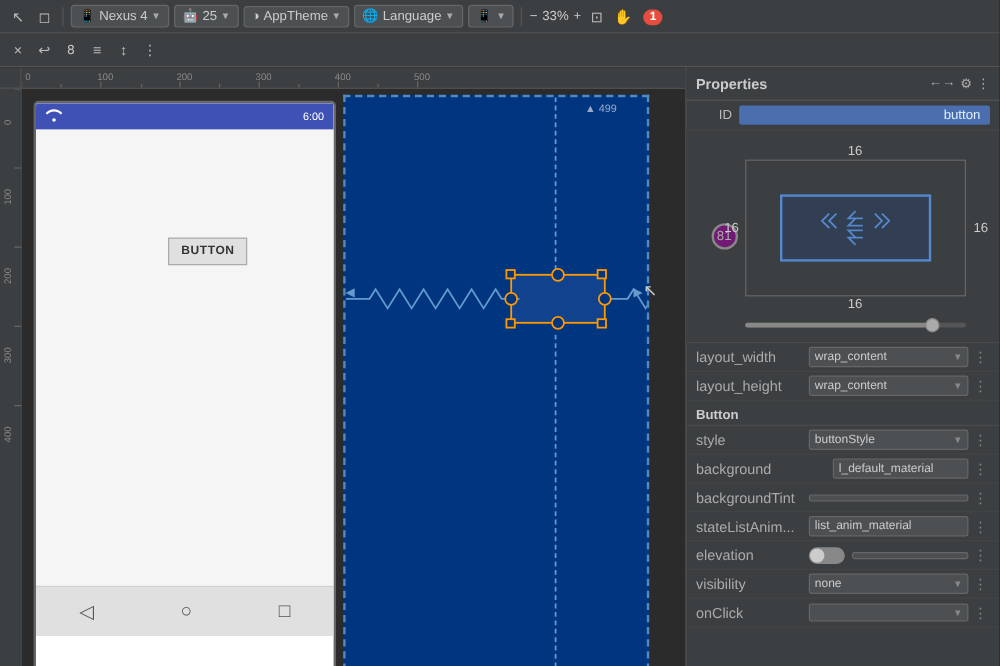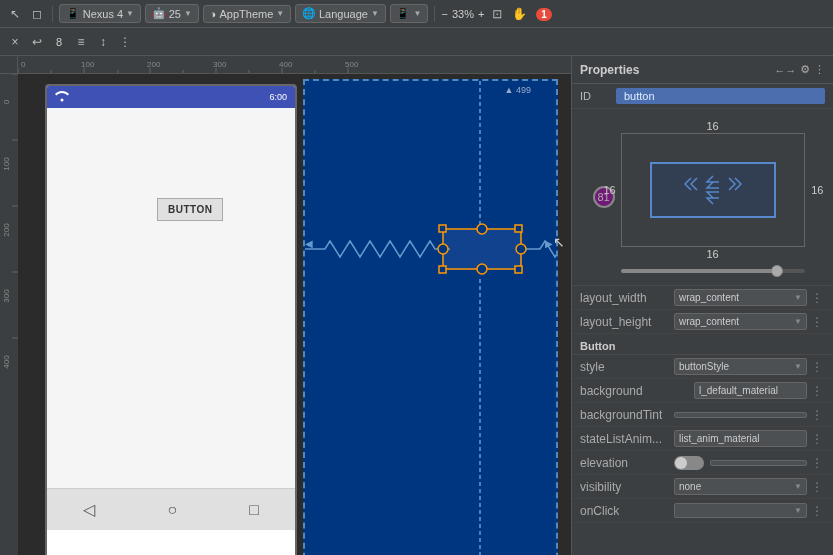--- a/index.html
+++ b/index.html
@@ -112,21 +112,20 @@
       background: #3c3f41;
       border-right: 1px solid #555;
       flex-shrink: 0;
       position: relative;
     }
 
     .canvas-content {
       flex: 1;
       position: relative;
       overflow: hidden;
-      margin-left: 17px;
     }
 
     
     .phone-frame {
       position: absolute;
       left: 10px;
       top: 10px;
       width: 252px;
       height: 490px;
       border: 2px solid #666;
@@ -230,20 +229,21 @@
       padding: 0;
     }
 
     
     .id-row {
       display: flex;
       align-items: center;
       padding: 4px 8px;
       gap: 6px;
       border-bottom: 1px solid #4a4a4a;
+      text-align: right;
     }
     .id-label {
       color: #bbb;
       font-size: 11px;
       width: 30px;
     }
     .id-value {
       background: #4b6eaf;
       color: #ddeeff;
       padding: 2px 8px;

